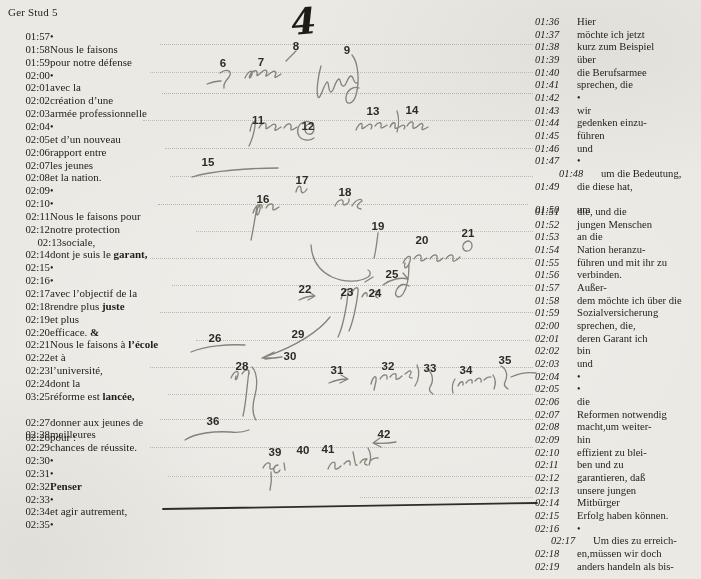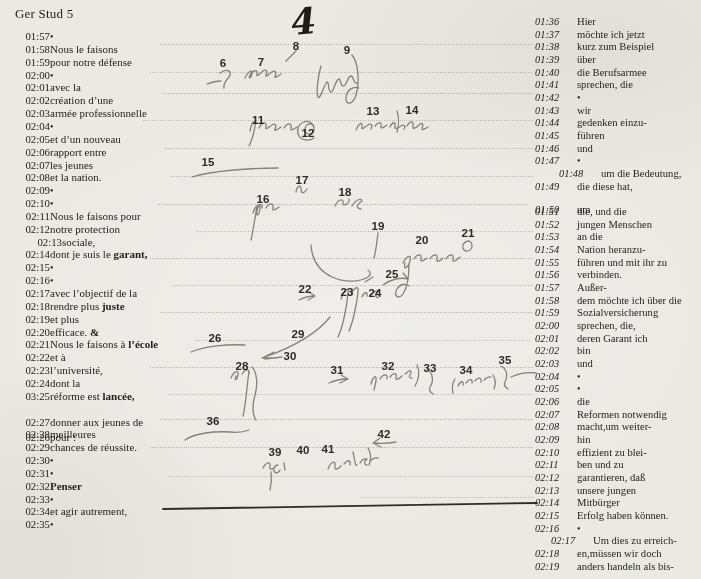--- a/index.html
+++ b/index.html
@@ -7,21 +7,21 @@
   .page{
     position:relative;width:701px;height:579px;
     background:#eae9e4;
     background-image:
       radial-gradient(ellipse 400px 200px at 85% 8%, rgba(205,203,196,.35), rgba(0,0,0,0) 70%),
       radial-gradient(ellipse 300px 260px at 4% 96%, rgba(200,198,190,.30), rgba(0,0,0,0) 70%),
       radial-gradient(ellipse 500px 300px at 50% 55%, rgba(255,255,255,.25), rgba(0,0,0,0) 75%);
     font-family:"Liberation Serif", serif;
     color:#1f1e1b;
   }
-  .header{position:absolute;left:15px;top:6px;font-size:13px;letter-spacing:.2px;}
+  .header{position:absolute;left:8px;top:6px;font-size:11px;letter-spacing:.2px;}
   .pagenum{
     position:absolute;left:291px;top:0px;
     font-family:"DejaVu Serif", serif;
     font-size:36px;font-weight:bold;font-style:italic;
     transform:rotate(-5deg);color:#1d1c19;
   }
   .trow{position:absolute;white-space:nowrap;font-size:11px;line-height:12px;}
   .trow .ts{display:inline-block;color:#23221f;}
   #leftcol .trow{left:10px;text-align:right;}
   #leftcol .ts{width:40px;font-size:10.8px;}
@@ -190,21 +190,21 @@
     <path class="scrib" d="M396,442 Q385,444 374,443 M380,438 L373,443 L381,447"></path>
     <path class="scrib-dark" d="M163,509 L537,503"></path>
   </svg>
 
   <div id="annots">
       <div class="annot" style="left: 223px; top: 63px;">6</div>
       <div class="annot" style="left: 261px; top: 62px;">7</div>
       <div class="annot" style="left: 296px; top: 46px;">8</div>
       <div class="annot" style="left: 347px; top: 50px;">9</div>
       <div class="annot" style="left: 258px; top: 120px;">11</div>
-      <div class="annot" style="left: 308px; top: 133px;">12</div>
+      <div class="annot" style="left: 308px; top: 126px;">12</div>
       <div class="annot" style="left: 373px; top: 111px;">13</div>
       <div class="annot" style="left: 412px; top: 110px;">14</div>
       <div class="annot" style="left: 208px; top: 162px;">15</div>
       <div class="annot" style="left: 263px; top: 199px;">16</div>
       <div class="annot" style="left: 302px; top: 180px;">17</div>
       <div class="annot" style="left: 345px; top: 192px;">18</div>
       <div class="annot" style="left: 378px; top: 226px;">19</div>
       <div class="annot" style="left: 422px; top: 240px;">20</div>
       <div class="annot" style="left: 468px; top: 233px;">21</div>
       <div class="annot" style="left: 305px; top: 289px;">22</div>

